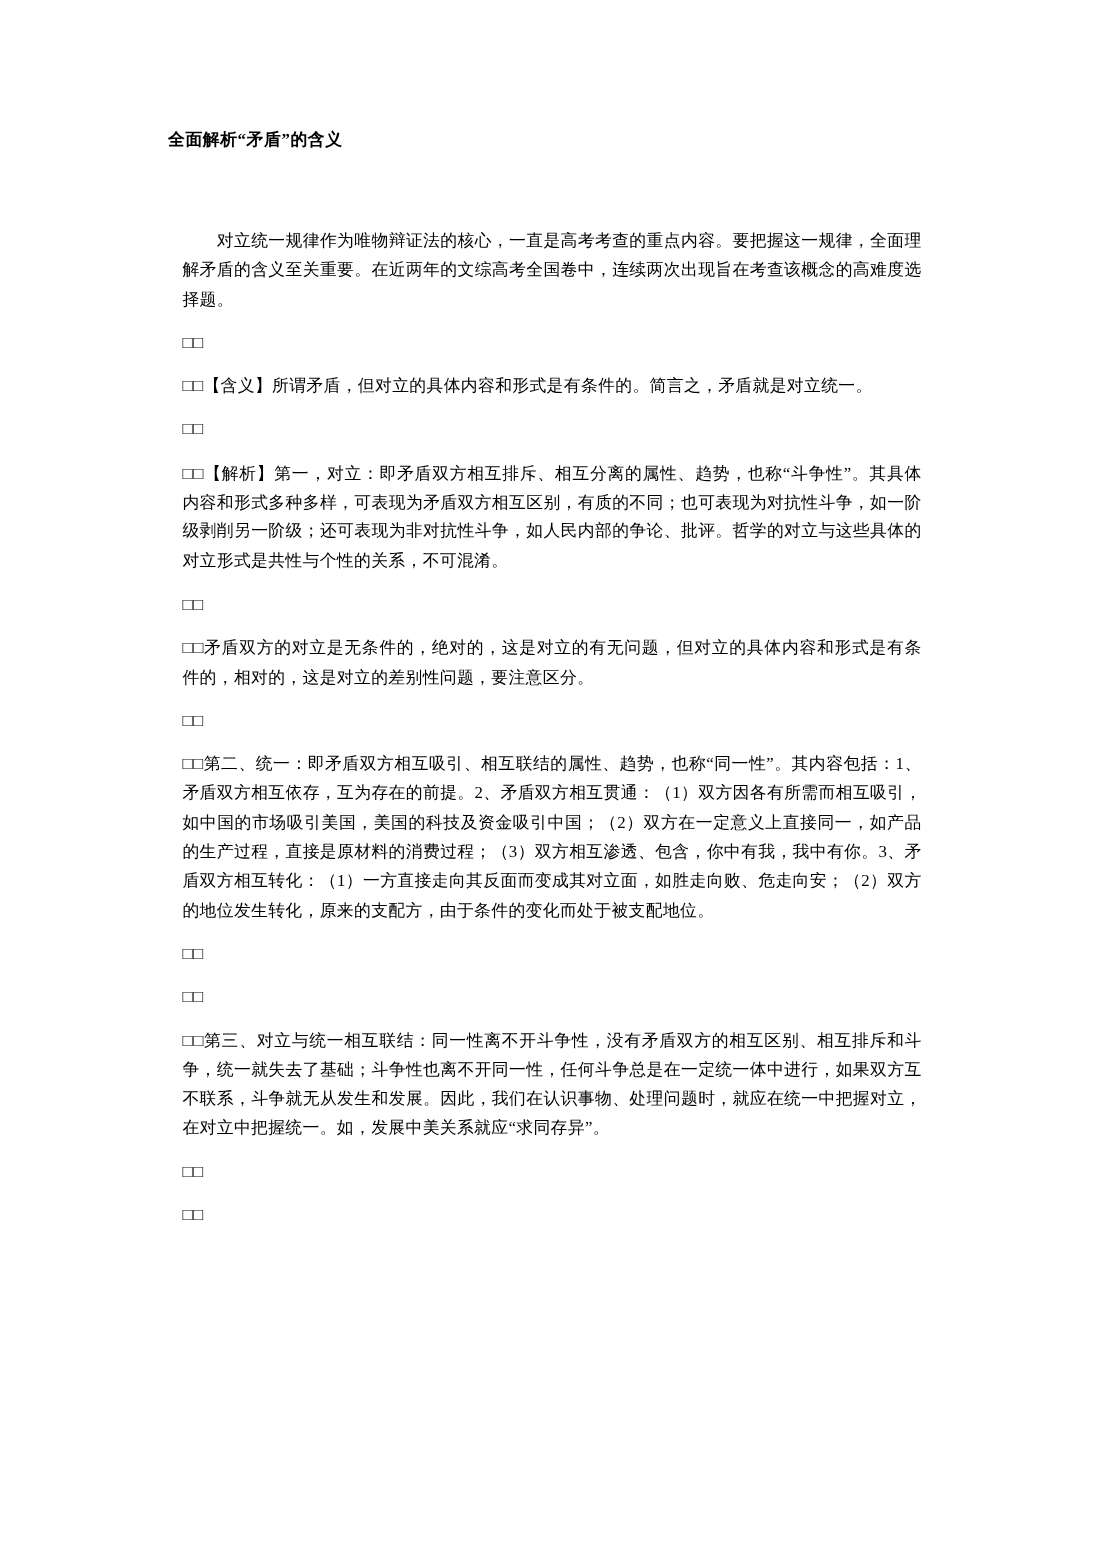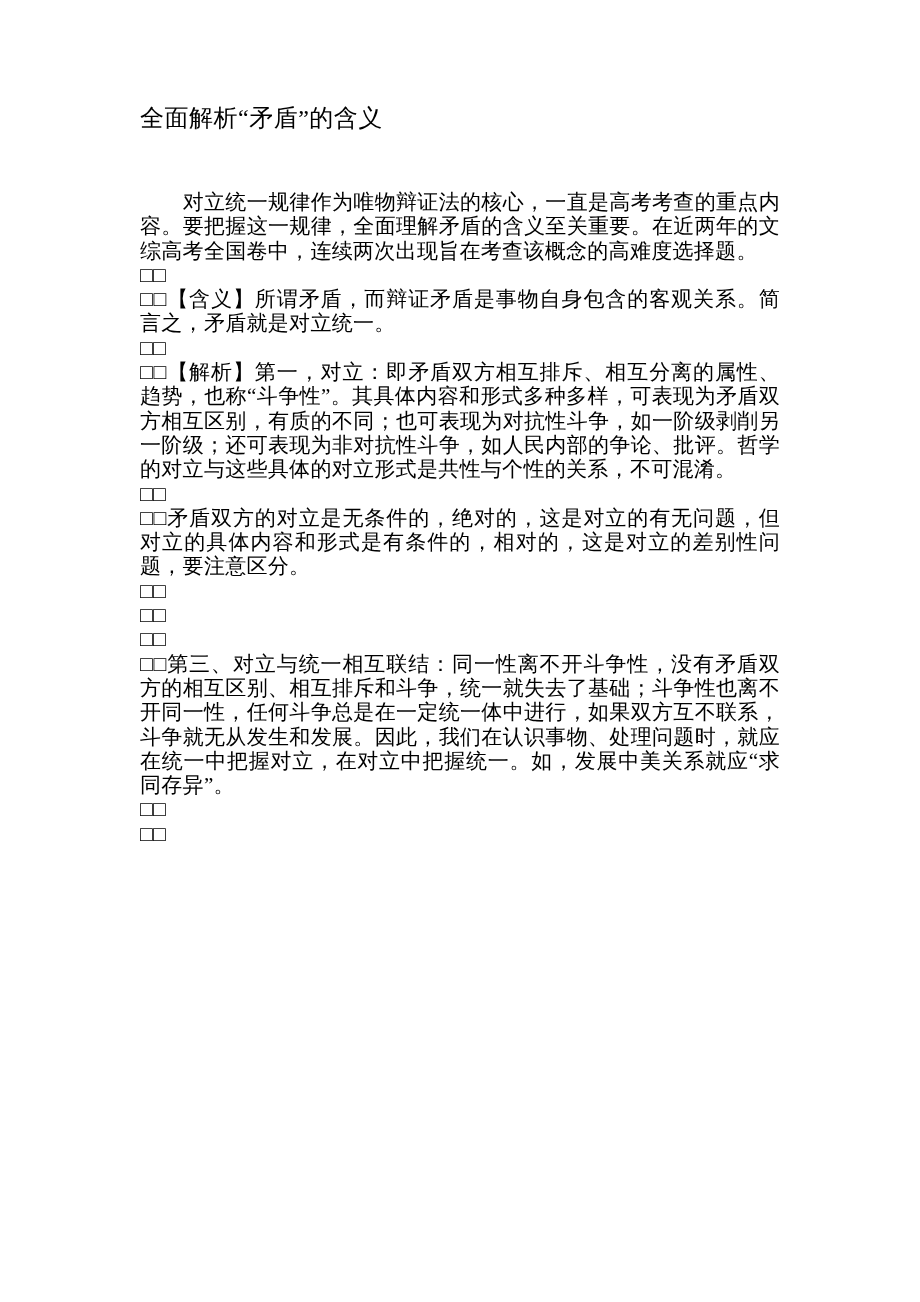--- a/index.html
+++ b/index.html
@@ -15,49 +15,50 @@
     overflow: hidden;
   }
   .page {
     box-sizing: border-box;
     width: 920px;
     height: 1302px;
     padding: 106px 140px 0 140px;
     background: #ffffff;
   }
   .doc-title {
-    font-size: 24px;
+    font-size: 14px;
     line-height: 24px;
-    font-weight: normal;
+    font-weight: bold;
     margin: 0 0 60px 0;
     letter-spacing: 0.5px;
   }
   .doc-body p.para {
-    margin: 0;
-    font-size: 21px;
+    margin: 12px;
+    font-size: 14px;
     line-height: 24.3px;
     text-align: justify;
     text-justify: inter-ideograph;
     letter-spacing: 0.3px;
     word-break: break-all;
   }
 </style>
 </head>
 <body>
 
 <div class="page">
   <h1 class="doc-title">全面解析“矛盾”的含义</h1>
   <div class="doc-body">
       <p class="para">　　对立统一规律作为唯物辩证法的核心，一直是高考考查的重点内容。要把握这一规律，全面理解矛盾的含义至关重要。在近两年的文综高考全国卷中，连续两次出现旨在考查该概念的高难度选择题。</p>
       <p class="para">□□</p>
-      <p class="para">□□【含义】所谓矛盾，而辩证矛盾是事物自身包含的客观关系。简言之，矛盾就是对立统一。</p>
+      <p class="para">□□【含义】所谓矛盾，但对立的具体内容和形式是有条件的。简言之，矛盾就是对立统一。</p>
       <p class="para">□□</p>
       <p class="para">□□【解析】第一，对立：即矛盾双方相互排斥、相互分离的属性、趋势，也称“斗争性”。其具体内容和形式多种多样，可表现为矛盾双方相互区别，有质的不同；也可表现为对抗性斗争，如一阶级剥削另一阶级；还可表现为非对抗性斗争，如人民内部的争论、批评。哲学的对立与这些具体的对立形式是共性与个性的关系，不可混淆。</p>
       <p class="para">□□</p>
       <p class="para">□□矛盾双方的对立是无条件的，绝对的，这是对立的有无问题，但对立的具体内容和形式是有条件的，相对的，这是对立的差别性问题，要注意区分。</p>
       <p class="para">□□</p>
+      <p class="para">□□第二、统一：即矛盾双方相互吸引、相互联结的属性、趋势，也称“同一性”。其内容包括：1、矛盾双方相互依存，互为存在的前提。2、矛盾双方相互贯通：（1）双方因各有所需而相互吸引，如中国的市场吸引美国，美国的科技及资金吸引中国；（2）双方在一定意义上直接同一，如产品的生产过程，直接是原材料的消费过程；（3）双方相互渗透、包含，你中有我，我中有你。3、矛盾双方相互转化：（1）一方直接走向其反面而变成其对立面，如胜走向败、危走向安；（2）双方的地位发生转化，原来的支配方，由于条件的变化而处于被支配地位。</p>
       <p class="para">□□</p>
       <p class="para">□□</p>
       <p class="para">□□第三、对立与统一相互联结：同一性离不开斗争性，没有矛盾双方的相互区别、相互排斥和斗争，统一就失去了基础；斗争性也离不开同一性，任何斗争总是在一定统一体中进行，如果双方互不联系，斗争就无从发生和发展。因此，我们在认识事物、处理问题时，就应在统一中把握对立，在对立中把握统一。如，发展中美关系就应“求同存异”。</p>
       <p class="para">□□</p>
       <p class="para">□□</p>
     </div>
 </div>
 
 </body></html>

